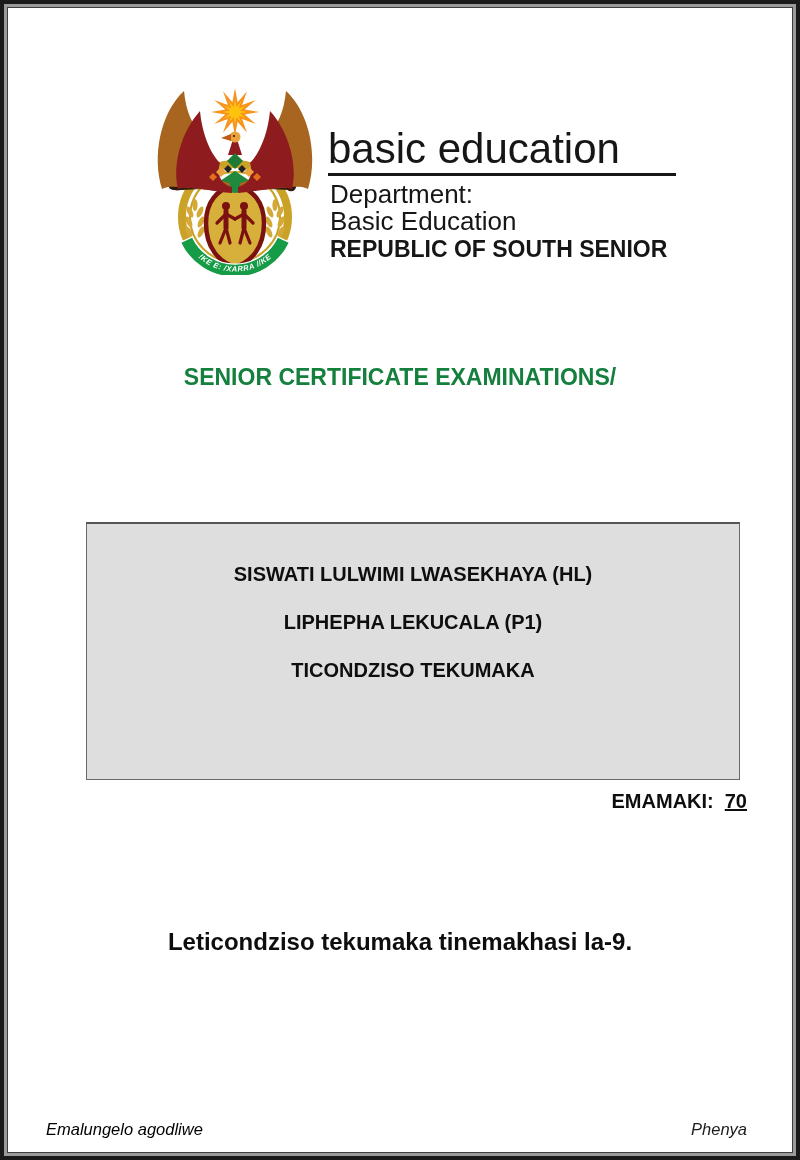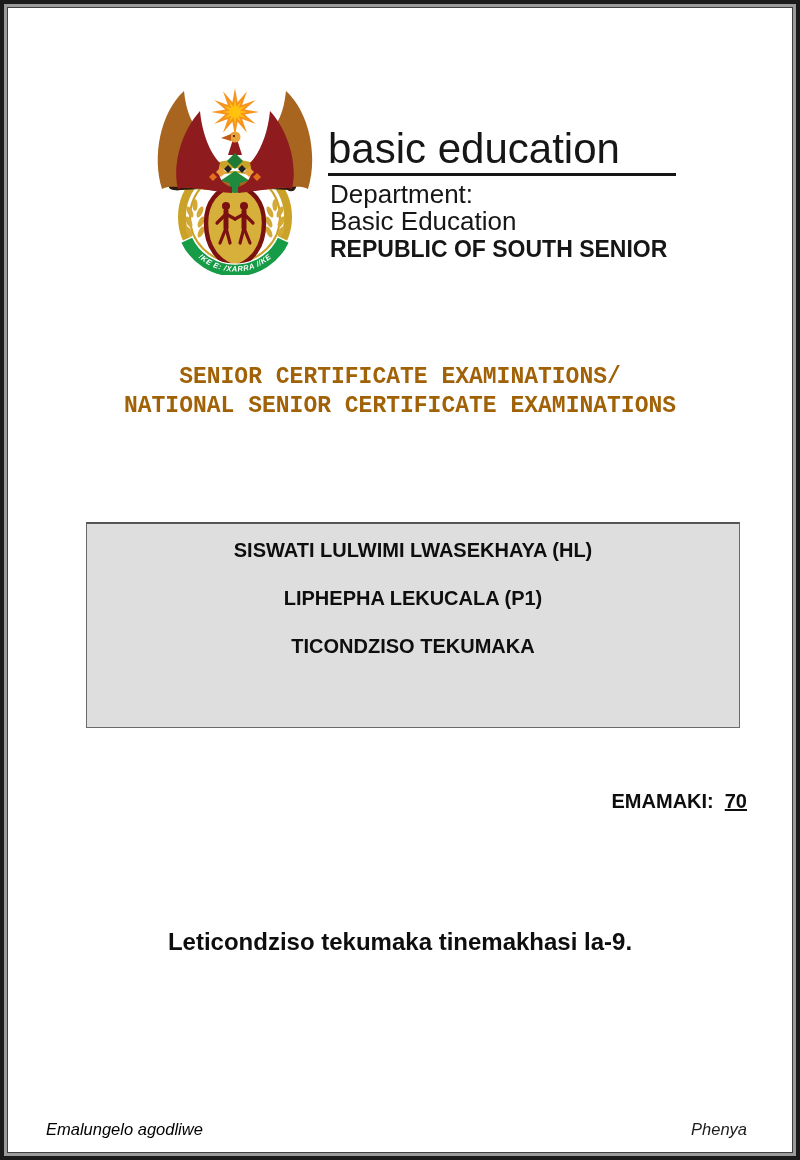--- a/index.html
+++ b/index.html
@@ -20,26 +20,26 @@
   }
   .wordmark-rule{
     position:absolute;left:320px;top:165px;width:348px;height:0;
     border-top:3px solid #161616;
   }
   .dept-block{position:absolute;left:322px;top:173px;}
   .dept-line{font-size:26px;line-height:27px;color:#161616;}
   .country-line{font-size:23px;line-height:28px;font-weight:700;color:#161616;}
   .exam-title{
     position:absolute;left:0;top:355px;width:100%;
-    text-align:center;font-weight:700;font-size:23px;line-height:29px;color:#a16207;font-family:Liberation Mono, monospace;
+    text-align:center;font-weight:700;font-size:23px;line-height:29px;color:#15803d;
   }
   .subject-box{
-    position:absolute;left:78px;top:514px;width:654px;height:206px;box-sizing:border-box;
+    position:absolute;left:78px;top:514px;width:654px;height:258px;box-sizing:border-box;
     background:#dedede;border:1px solid #6a6a6a;border-top:2px solid #555;
-    text-align:center;padding-top:14px;
+    text-align:center;padding-top:38px;
   }
   .subject-box .box-line{
     font-weight:700;font-size:20px;line-height:24px;margin:0 0 24px 0;color:#0e0e0e;
   }
   .marks{
     position:absolute;top:759px;right:45px;
     font-weight:700;font-size:20px;white-space:pre;color:#0e0e0e;
   }
   .marks .marks-val{margin-left:11px;text-decoration:underline;}
   .pages-note{
@@ -142,21 +142,20 @@
       <div class="wordmark">basic education</div>
       <div class="wordmark-rule"></div>
       <div class="dept-block">
         <div class="dept-line">Department:</div>
         <div class="dept-line">Basic Education</div>
         <div class="country-line">REPUBLIC OF SOUTH SENIOR</div>
       </div>
 
       <div class="exam-title">
         <div>SENIOR CERTIFICATE EXAMINATIONS/</div>
-        <div>NATIONAL SENIOR CERTIFICATE EXAMINATIONS</div>
       </div>
 
       <div class="subject-box">
         <p class="box-line">SISWATI LULWIMI LWASEKHAYA (HL)</p>
         <p class="box-line">LIPHEPHA LEKUCALA (P1)</p>
         <p class="box-line">TICONDZISO TEKUMAKA</p>
       </div>
 
       <div class="marks">
         <span>EMAMAKI:</span><span class="marks-val">70</span>

